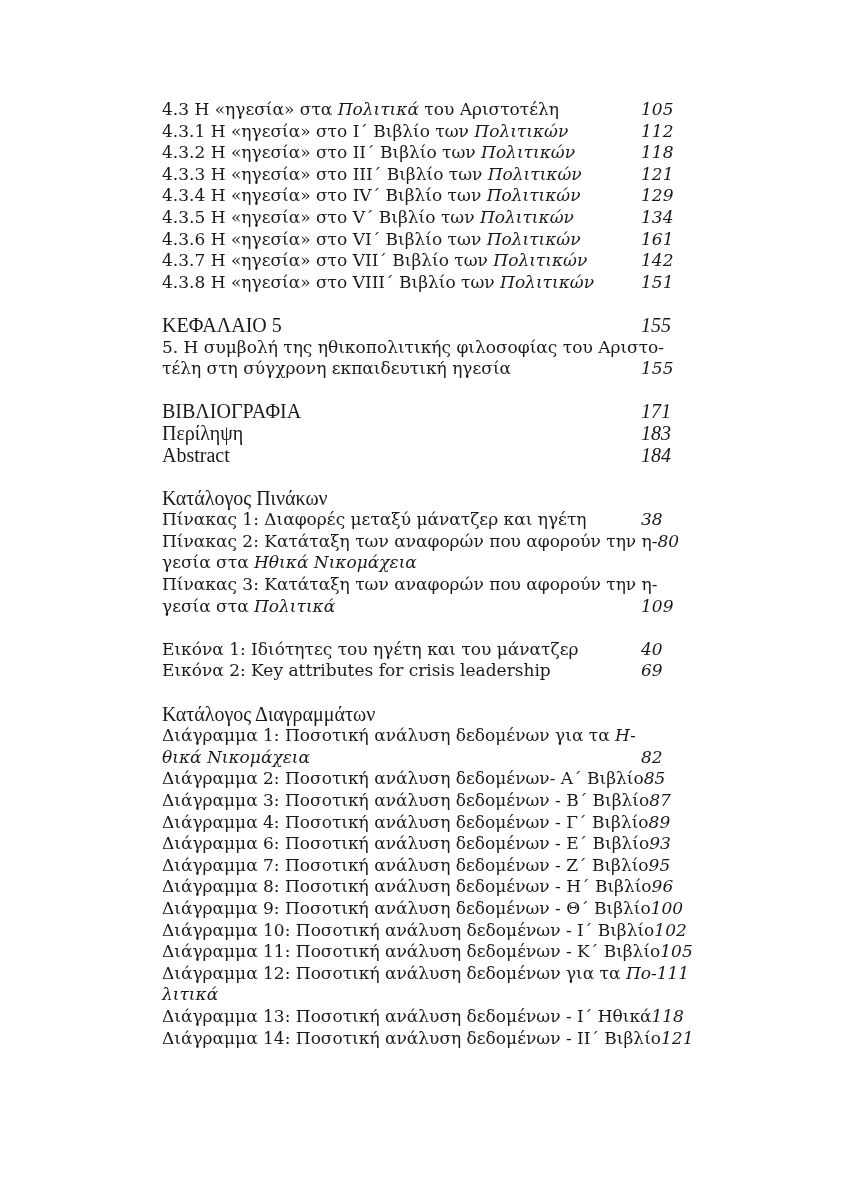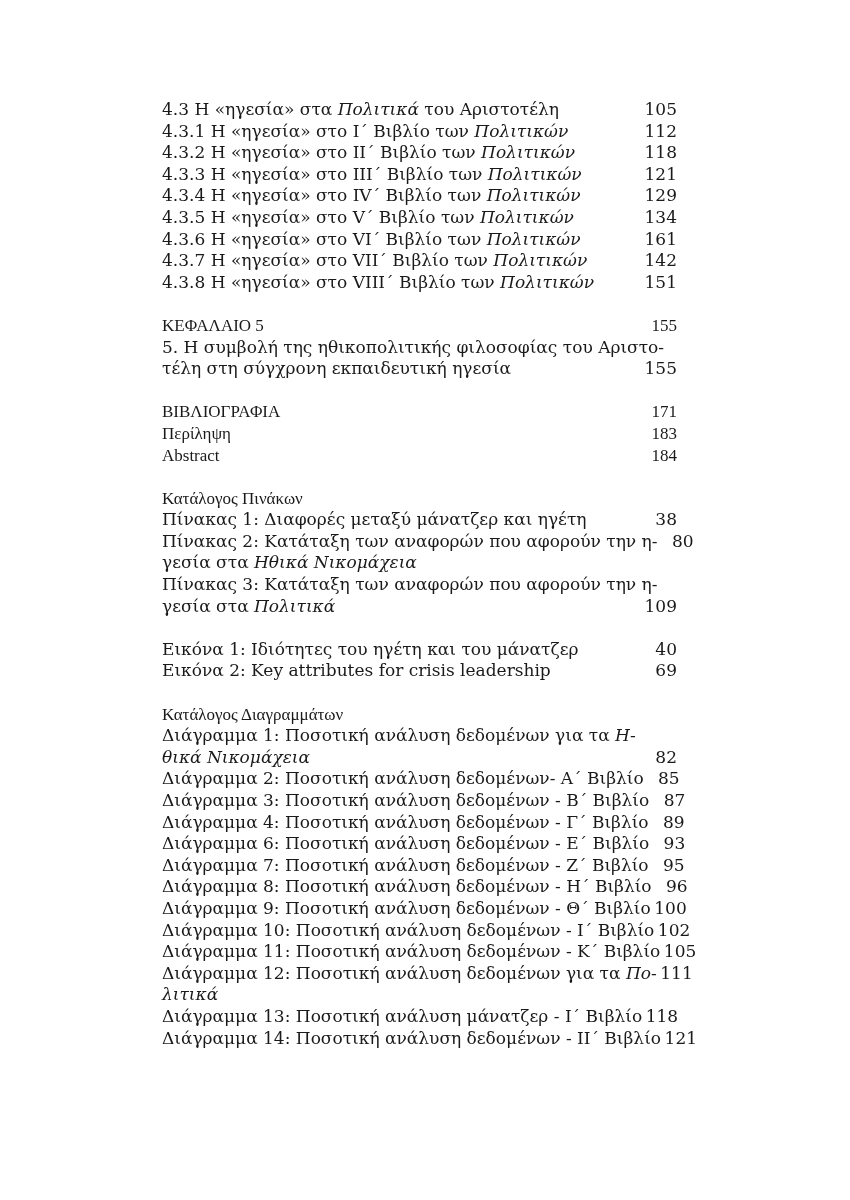--- a/index.html
+++ b/index.html
@@ -2,23 +2,23 @@
 <html><head>
 <meta charset="utf-8">
 <style>
   html, body { margin: 0; padding: 0; background: #ffffff; }
   body { width: 850px; height: 1200px; position: relative; overflow: hidden;
          font-family: "DejaVu Serif", "Liberation Serif", serif; color: #1a1a1a; }
   .page { position: absolute; left: 162px; top: 99px; width: 515px; }
   .row { display: flex; justify-content: space-between; align-items: flex-start;
          font-size: 17px; line-height: 21.6px; height: 21.6px; white-space: nowrap; }
   .row .t { flex: 1 1 auto; }
-  .row .p { flex: 0 0 auto; text-align: right; min-width: 36px; }
+  .row .p { flex: 0 0 auto; text-align: left; min-width: 36px; font-style: italic; }
   .gap { height: 21.6px; }
-  .heading { font-family: "Liberation Serif", "DejaVu Serif", serif; font-size: 17px; }
+  .heading { font-family: "Liberation Serif", "DejaVu Serif", serif; font-size: 20px; }
   i { font-style: italic; }
 </style>
 </head>
 <body>
 
 <div class="page">
 
   <div>
     <div class="row">
         <span class="t"><span>4.3</span> <span>Η «ηγεσία» στα </span><i>Πολιτικά</i><span> του Αριστοτέλη</span></span>
@@ -188,21 +188,21 @@
     <div class="row">
         <span class="t"><span>Διάγραμμα 12: Ποσοτική ανάλυση δεδομένων για τα </span><i>Πο-</i></span>
         <span class="p">111</span>
       </div>
     <div class="row">
         <span class="t"><i>λιτικά</i></span>
         <span class="p"></span>
       </div>
 
     <div class="row">
-        <span class="t">Διάγραμμα 13: Ποσοτική ανάλυση μάνατζερ - Ι΄ Βιβλίο</span>
+        <span class="t">Διάγραμμα 13: Ποσοτική ανάλυση δεδομένων - Ι΄ Ηθικά</span>
         <span class="p">118</span>
       </div>
     <div class="row">
         <span class="t">Διάγραμμα 14: Ποσοτική ανάλυση δεδομένων - ΙΙ΄ Βιβλίο</span>
         <span class="p">121</span>
       </div>
   </div>
 
 </div>
 

